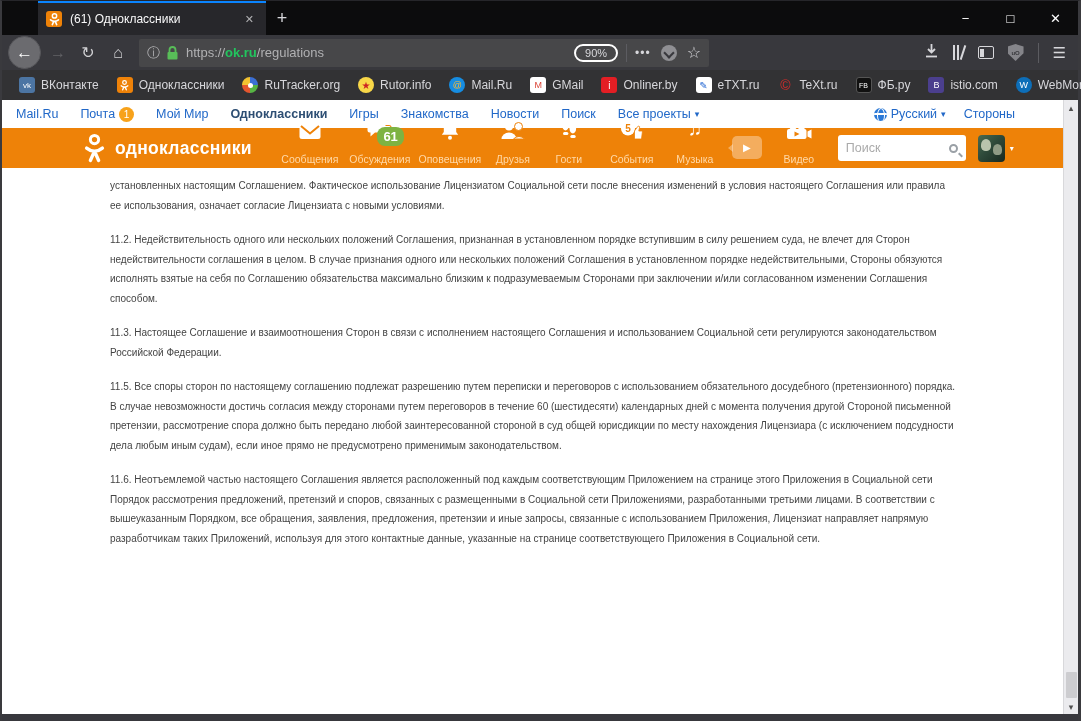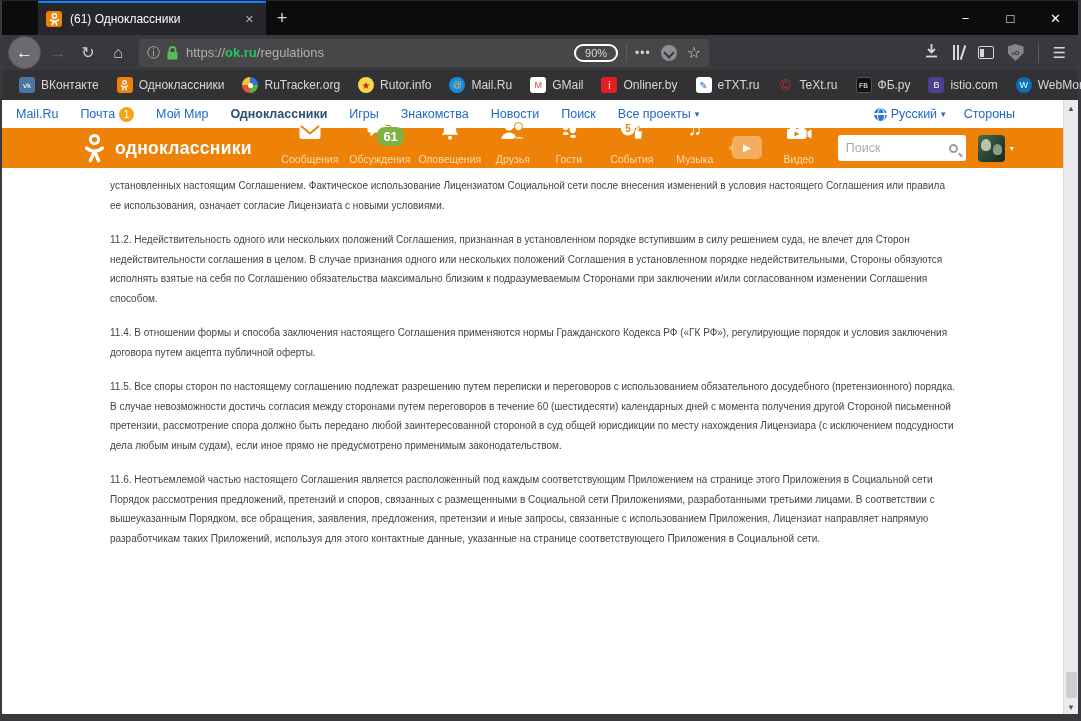--- a/index.html
+++ b/index.html
@@ -371,21 +371,21 @@
         </span>
         <span class="ok-avatar-wrap">
           <span class="ok-avatar"></span>
           <span class="ok-caret">▾</span>
         </span>
       </div>
 
       <div class="content">
         <p>установленных настоящим Соглашением. Фактическое использование Лицензиатом Социальной сети после внесения изменений в условия настоящего Соглашения или правила ее использования, означает согласие Лицензиата с новыми условиями.</p>
         <p>11.2. Недействительность одного или нескольких положений Соглашения, признанная в установленном порядке вступившим в силу решением суда, не влечет для Сторон недействительности соглашения в целом. В случае признания одного или нескольких положений Соглашения в установленном порядке недействительными, Стороны обязуются исполнять взятые на себя по Соглашению обязательства максимально близким к подразумеваемым Сторонами при заключении и/или согласованном изменении Соглашения способом.</p>
-        <p>11.4. В отношении формы и способа заключения настоящего Соглашения применяются нормы Гражданского Кодекса РФ («ГК РФ»), регулирующие порядок и условия заключения договора путем акцепта публичной оферты.</p>
+        <p>11.3. Настоящее Соглашение и взаимоотношения Сторон в связи с исполнением настоящего Соглашения и использованием Социальной сети регулируются законодательством Российской Федерации.</p>
         <p>11.5. Все споры сторон по настоящему соглашению подлежат разрешению путем переписки и переговоров с использованием обязательного досудебного (претензионного) порядка. В случае невозможности достичь согласия между сторонами путем переговоров в течение 60 (шестидесяти) календарных дней с момента получения другой Стороной письменной претензии, рассмотрение спора должно быть передано любой заинтересованной стороной в суд общей юрисдикции по месту нахождения Лицензиара (с исключением подсудности дела любым иным судам), если иное прямо не предусмотрено применимым законодательством.</p>
         <p>11.6. Неотъемлемой частью настоящего Соглашения является расположенный под каждым соответствующим Приложением на странице этого Приложения в Социальной сети Порядок рассмотрения предложений, претензий и споров, связанных с размещенными в Социальной сети Приложениями, разработанными третьими лицами. В соответствии с вышеуказанным Порядком, все обращения, заявления, предложения, претензии и иные запросы, связанные с использованием Приложения, Лицензиат направляет напрямую разработчикам таких Приложений, используя для этого контактные данные, указанные на странице соответствующего Приложения в Социальной сети.</p>
 
       </div>
     </div>
 
     <div class="scroll-col">
       <span class="scroll-arrow">▴</span>
       <span class="scroll-thumb"></span>
       <span class="scroll-arrow down">▾</span>

